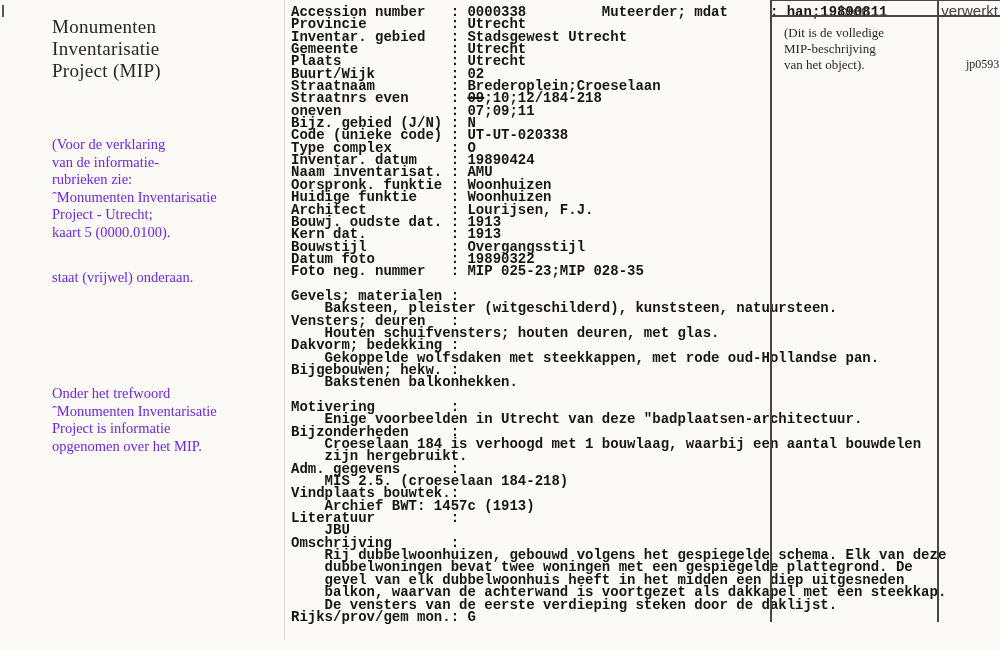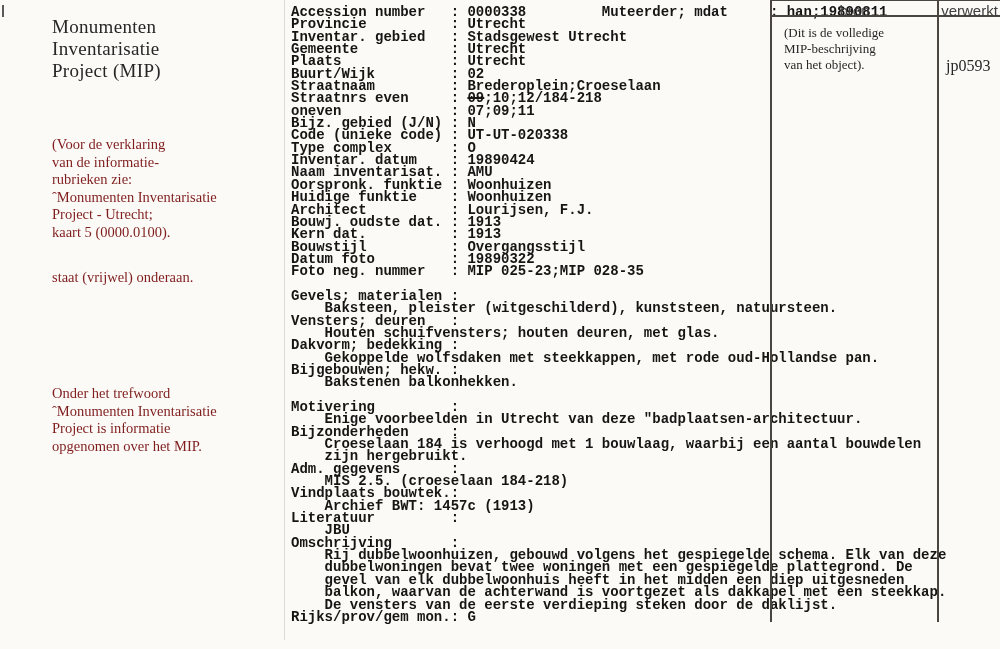--- a/index.html
+++ b/index.html
@@ -7,21 +7,21 @@
     width:1000px;height:649px;position:relative;overflow:hidden;
     background:#fbfaf7;color:#232323;
     font-family:"Liberation Serif", serif;
   }
   .tick{position:absolute;left:2px;top:5px;width:2px;height:12px;background:#5a5a5a;}
   .seam{position:absolute;left:284px;top:0;width:1px;height:640px;background:#dedbd4;}
 
   
   .title{position:absolute;left:52px;top:16px;margin:0;font-weight:400;
          font-size:19px;line-height:22px;letter-spacing:.3px;color:#262626;}
-  .para{position:absolute;left:52px;width:210px;font-size:14.5px;line-height:17.5px;color:#7f1d1d;}
+  .para{position:absolute;left:52px;width:210px;font-size:14.5px;line-height:17.5px;color:#6d28d9;}
   .p1{top:136px}
   .p2{top:269px}
   .p3{top:385px}
   .para .b{font-weight:400;}
 
   
   .record{
     position:absolute;left:291px;top:6px;
     font-family:"Liberation Mono", monospace;
     font-size:14px;line-height:12.35px;font-weight:700;
@@ -37,21 +37,21 @@
   .hl-head{left:770px;top:15px;width:230px;height:2px;}
   .colhead{
     position:absolute;top:2px;
     font-family:"Liberation Sans", sans-serif;
     font-size:15px;color:#3e3e3e;text-align:center;
   }
   .bron-h{left:772px;width:165px;}
   .verwerkt-h{left:939px;width:61px;}
   .rp-note{position:absolute;left:784px;top:25px;width:150px;
            font-size:13px;line-height:15.8px;color:#262626;}
-  .rp-code{position:absolute;left:946px;top:57px;font-size:16px;color:#262626;}
+  .rp-code{position:absolute;left:966px;top:57px;font-size:12px;color:#262626;}
 </style>
 </head>
 <body>
 
 <div class="tick"></div>
 <div class="seam"></div>
 
 <h1 class="title">
   <div>Monumenten</div>
   <div>Inventarisatie</div>

